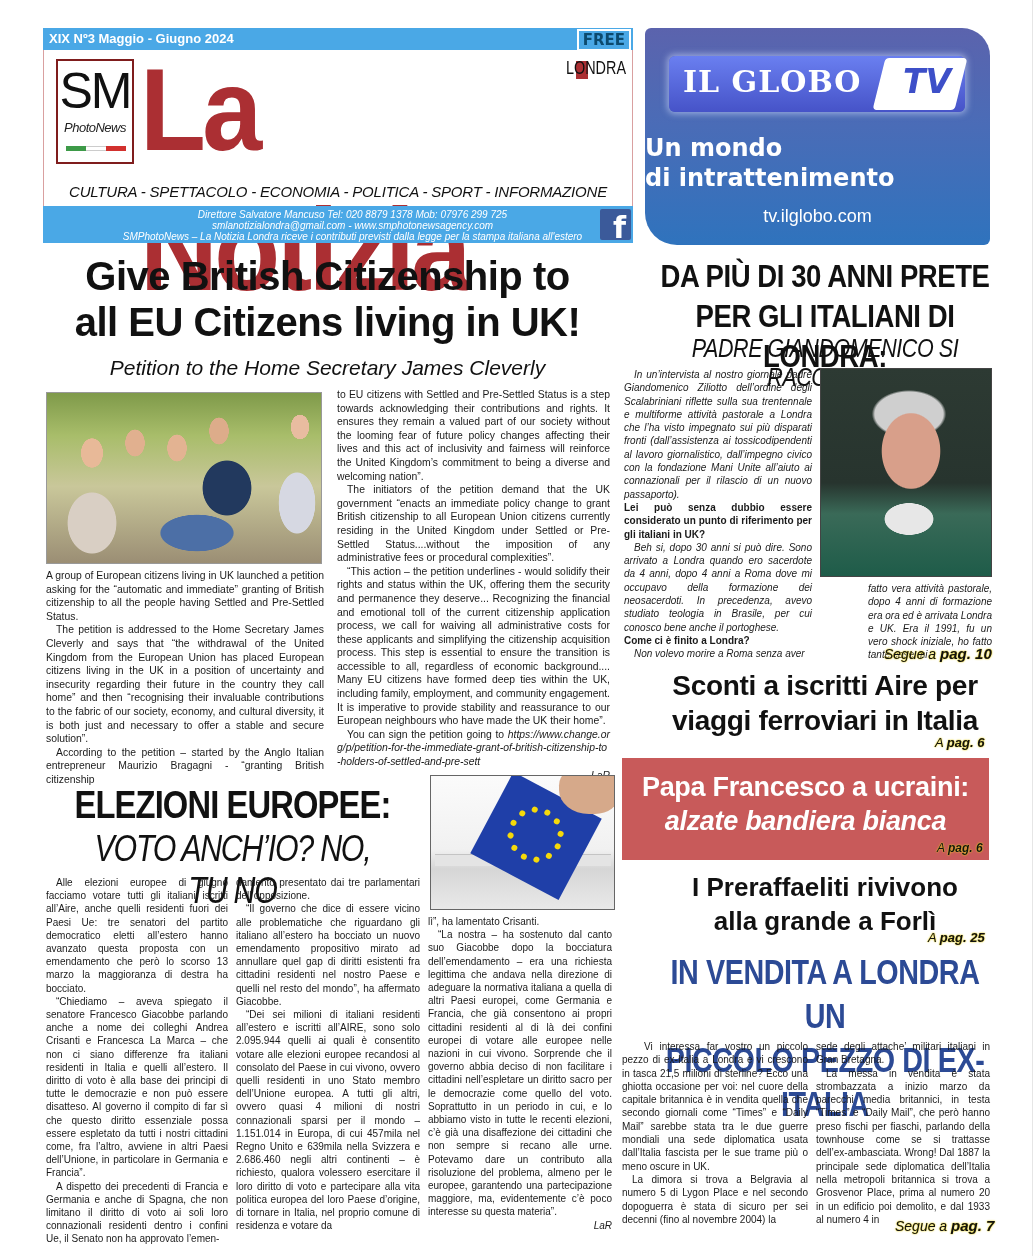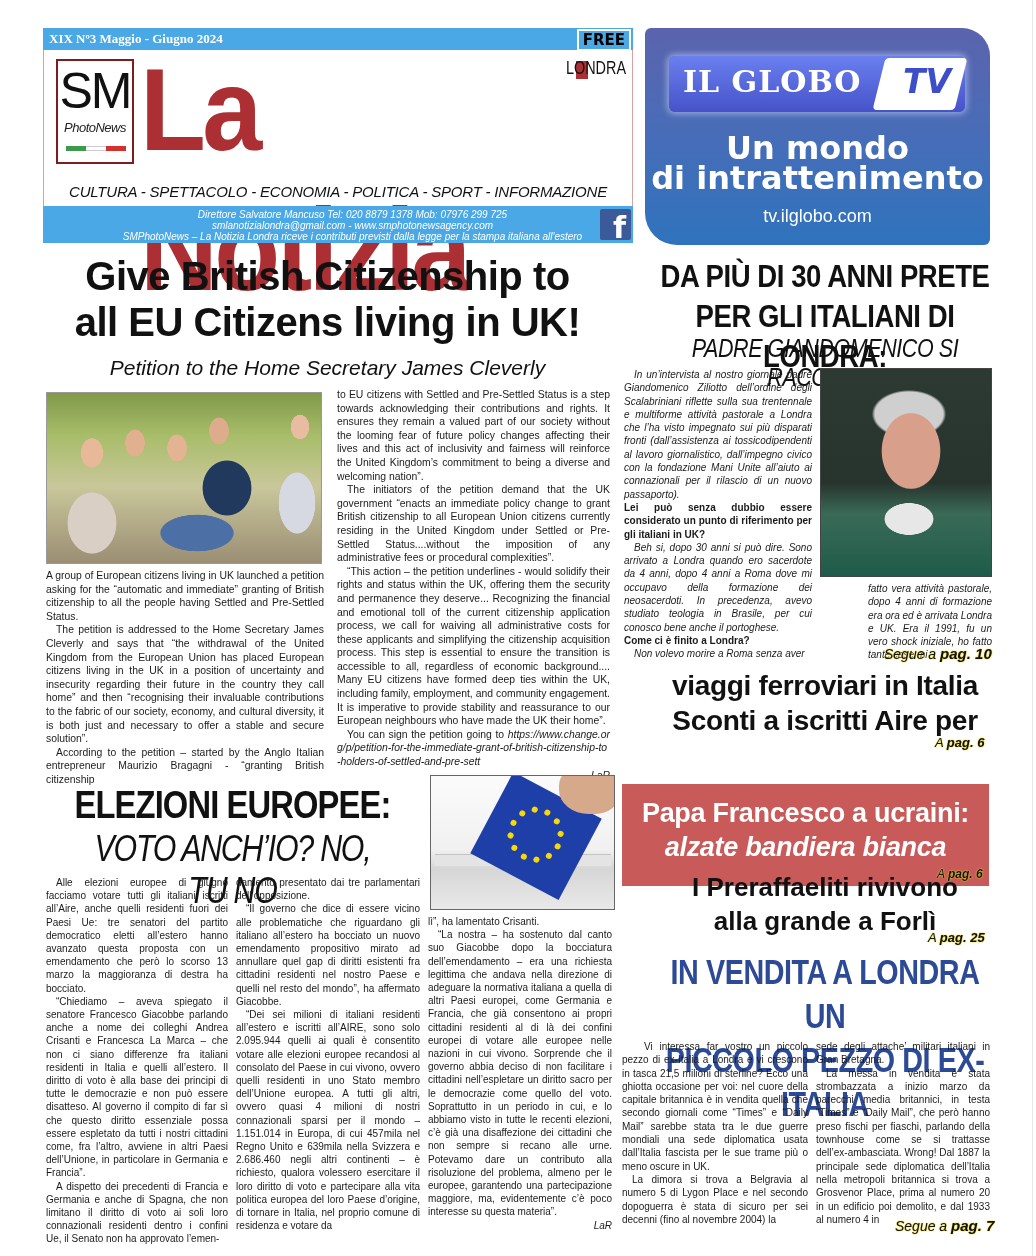--- a/index.html
+++ b/index.html
@@ -2,43 +2,43 @@
 <html><head>
 <meta charset="utf-8">
 <style>
   * { box-sizing: border-box; margin: 0; padding: 0; }
   html, body { width: 1036px; height: 1256px; background: #ffffff; overflow: hidden; }
   body { position: relative; font-family: "Liberation Sans", sans-serif; color: #111; }
 
   
   .mast { position: absolute; left: 43px; top: 28px; width: 590px; height: 215px; }
   .mast-top { position: absolute; left: 0; top: 0; width: 590px; height: 22px; background: #4aa8e6; }
-  .issue { position: absolute; left: 6px; top: 3px; font-size: 13px; font-weight: bold; color: #fff; font-family: Liberation Serif, serif; }
-  .free { position: absolute; right: 2px; top: 1px; border: 2px solid #fff; color: #000000; font-weight: bold; font-size: 15px; padding: 0 4px; line-height: 18px; font-family: "DejaVu Sans", sans-serif; }
+  .issue { position: absolute; left: 6px; top: 3px; font-size: 13px; font-weight: bold; color: #fff; font-family: Liberation Sans, sans-serif; }
+  .free { position: absolute; right: 2px; top: 1px; border: 2px solid #fff; color: #0c4a6e; font-weight: bold; font-size: 15px; padding: 0 4px; line-height: 18px; font-family: "DejaVu Sans", sans-serif; }
   .mast-main { position: absolute; left: 0; top: 22px; width: 590px; height: 156px; border-left: 1px solid #d9a0a0; border-right: 1px solid #d9a0a0; background: #fff; }
   .sm-logo { position: absolute; left: 12px; top: 9px; width: 78px; height: 105px; border: 2px solid #7f1d1d; border-radius: 0; background: #fff; }
   .sm-letters { position: absolute; left: 0; top: 2px; width: 100%; text-align: center; font-size: 50px; line-height: 56px; font-family: "Liberation Sans", sans-serif; color: #111; letter-spacing: -2px; }
   .sm-photo { position: absolute; left: 0; top: 59px; width: 100%; text-align: center; font-size: 13px; font-style: italic; letter-spacing: -0.5px; color: #222; }
   .sm-flag { position: absolute; left: 8px; top: 85px; width: 60px; height: 5px; display: flex; }
   .sm-flag span { flex: 1; }
   .title-big { position: absolute; left: 96px; top: -10px; font-size: 116px; font-weight: bold; color: #ab2f33; font-family: "Liberation Sans", sans-serif; letter-spacing: -4px; line-height: 140px; transform: scaleX(0.93); transform-origin: left top; }
   .londra { position: absolute; right: 6px; top: 8px; font-size: 18px; color: #111; font-family: "Liberation Sans", sans-serif; transform: scaleX(0.8); transform-origin: right top; }
   .londra-bar { position: absolute; left: 532px; top: 11px; width: 12px; height: 18px; background: #ab2f33; }
   .sections { position: absolute; left: 0; top: 133px; width: 100%; text-align: center; font-size: 15px; font-style: italic; color: #111; letter-spacing: -0.2px; white-space: nowrap; }
   .mast-bottom { position: absolute; left: 0; top: 178px; width: 590px; height: 37px; background: #4aa8e6; }
   .contact { position: absolute; left: 0; top: 3px; width: 555px; text-align: center; color: #fff; font-size: 10px; font-style: italic; line-height: 11px; margin-left: 32px; }
   .fb-icon { position: absolute; right: 2px; top: 3px; width: 31px; height: 31px; background: #3b5a9a; border-radius: 2px; color: #fff; font-weight: bold; font-size: 30px; text-align: right; padding-right: 5px; line-height: 38px; font-family: "DejaVu Sans", sans-serif; overflow: hidden; }
 
   
   .ad { position: absolute; left: 645px; top: 28px; width: 345px; height: 217px; border-radius: 6px 28px 6px 32px; background: linear-gradient(180deg, #5b63ad 0%, #4a6cb7 45%, #2f73bd 100%); overflow: hidden; }
   .ad-badge { position: absolute; left: 24px; top: 28px; width: 296px; height: 56px; border-radius: 6px; background: linear-gradient(180deg, #6a7ff0 0%, #4653c8 100%); box-shadow: 0 0 6px 2px rgba(210,220,255,0.55); padding-left: 36px; }
   .ad-globo { position: absolute; left: 14px; top: 8px; font-family: "DejaVu Serif", serif; font-weight: bold; font-size: 30px; color: #fff; letter-spacing: 1px; }
   .ad-tv { position: absolute; right: 4px; top: 2px; width: 82px; height: 52px; background: #fff; transform: skewX(-14deg); border-radius: 4px; }
   .ad-tv-label { position: absolute; right: 14px; top: 6px; font-family: "DejaVu Sans", sans-serif; font-weight: bold; font-size: 33px; color: #3d4fc8; font-style: italic; }
-  .ad-tag { position: absolute; left: 0; top: 105px; width: 100%; text-align: center; color: #fff; font-weight: bold; font-size: 32px; line-height: 30px; font-family: "DejaVu Sans", sans-serif; }
+  .ad-tag { position: absolute; left: 0; top: 105px; width: 100%; color: #fff; font-weight: bold; font-size: 24px; line-height: 30px; font-family: "DejaVu Sans", sans-serif; }
   .ad-url { position: absolute; left: 0; top: 178px; width: 100%; text-align: center; color: #fff; font-size: 18px; font-family: "Liberation Sans", sans-serif; }
   .right-edge { position: absolute; left: 1032px; top: 0; width: 1px; height: 1256px; background: #e6e6e6; }
 
   
   .lead-h { position: absolute; left: 40px; top: 253px; width: 575px; text-align: center; font-weight: bold; font-size: 40px; line-height: 46px; letter-spacing: -0.5px; color: #111; }
   .lead-sub { position: absolute; left: 40px; top: 356px; width: 575px; text-align: center; font-style: italic; font-size: 21px; color: #111; }
   .photo-youth { position: absolute; left: 46px; top: 392px; width: 276px; height: 172px; border: 1px solid #999;
     background:
       radial-gradient(ellipse 18px 24px at 45px 60px, #e8b998 60%, transparent 62%),
       radial-gradient(ellipse 16px 22px at 88px 50px, #e1b08f 60%, transparent 62%),
@@ -82,21 +82,21 @@
       linear-gradient(180deg, #2d3a33 0%, #27342e 55%, #3a6a58 70%, #1e5c49 100%); }
   .prete-c2 { left: 868px; top: 582px; width: 124px; font-size: 10px; line-height: 13.3px; font-style: italic; }
   .prete-c2 p { text-indent: 0; }
   .segue { position: absolute; font-style: italic; font-size: 14px; color: #111; text-shadow: 0 0 1px #e8d220, 0 0 2px #e8d220; }
   .segue b { font-size: 15px; }
   .segue1 { left: 884px; top: 645px; }
   .sconti-h { position: absolute; left: 615px; top: 668px; width: 420px; text-align: center; font-weight: bold; font-size: 28px; line-height: 35px; letter-spacing: -0.3px; }
   .apag { position: absolute; font-style: italic; font-size: 13px; color: #111; text-shadow: 0 0 1px #e8d220, 0 0 2px #e8d220; }
   .apag b { font-weight: bold; }
   .apag1 { left: 935px; top: 735px; }
-  .papa-box { position: absolute; left: 622px; top: 784px; width: 367px; height: 102px; background: #c85a5a; }
+  .papa-box { position: absolute; left: 622px; top: 758px; width: 367px; height: 102px; background: #c85a5a; }
   .papa-h1 { position: absolute; left: 0; top: 14px; width: 100%; text-align: center; color: #fff; font-weight: bold; font-size: 27px; letter-spacing: -0.3px; }
   .papa-h2 { position: absolute; left: 0; top: 48px; width: 100%; text-align: center; color: #fff; font-weight: bold; font-style: italic; font-size: 27px; letter-spacing: -0.3px; }
   .apag2 { left: 315px; top: 83px; font-size: 12px; }
   .pre-h { position: absolute; left: 615px; top: 870px; width: 420px; text-align: center; font-weight: bold; font-size: 26px; line-height: 34px; }
   .apag3 { left: 928px; top: 930px; }
   .vend-h { position: absolute; left: 615px; top: 950px; width: 420px; text-align: center; font-weight: bold; font-size: 35px; line-height: 44px; color: #2c4a95; letter-spacing: -0.5px; transform: scaleX(0.82); transform-origin: center top; }
   .vend-c1 { left: 622px; top: 1040px; width: 186px; font-size: 10px; line-height: 13.3px; }
   .vend-c2 { left: 816px; top: 1040px; width: 174px; font-size: 10px; line-height: 13.3px; }
   .vend-c2 p.first { text-indent: 0; }
   .segue2 { left: 895px; top: 1217px; }
@@ -219,22 +219,22 @@
   <p class="noind"><b>Come ci è finito a Londra?</b></p>
   <p>Non volevo morire a Roma senza aver</p>
 </div>
 <div class="prete-photo"></div>
 <div class="col prete-c2">
   <p>fatto vera attività pastorale, dopo 4 anni di formazione era ora ed è arrivata Londra e UK. Era il 1991, fu un vero shock iniziale, ho fatto tante cose mi</p>
 </div>
 <div class="segue segue1"><span>Segue a </span><b>pag. 10</b></div>
 
 <div class="sconti-h">
+  <div>Sconti a iscritti Aire per</div>
   <div>viaggi ferroviari in Italia</div>
-  <div>Sconti a iscritti Aire per</div>
 </div>
 <div class="apag apag1"><span>A </span><b>pag. 6</b></div>
 
 <div class="papa-box">
   <div class="papa-h1">Papa Francesco a ucraini:</div>
   <div class="papa-h2">alzate bandiera bianca</div>
   <div class="apag apag2"><span>A </span><b>pag. 6</b></div>
 </div>
 
 <div class="pre-h">

